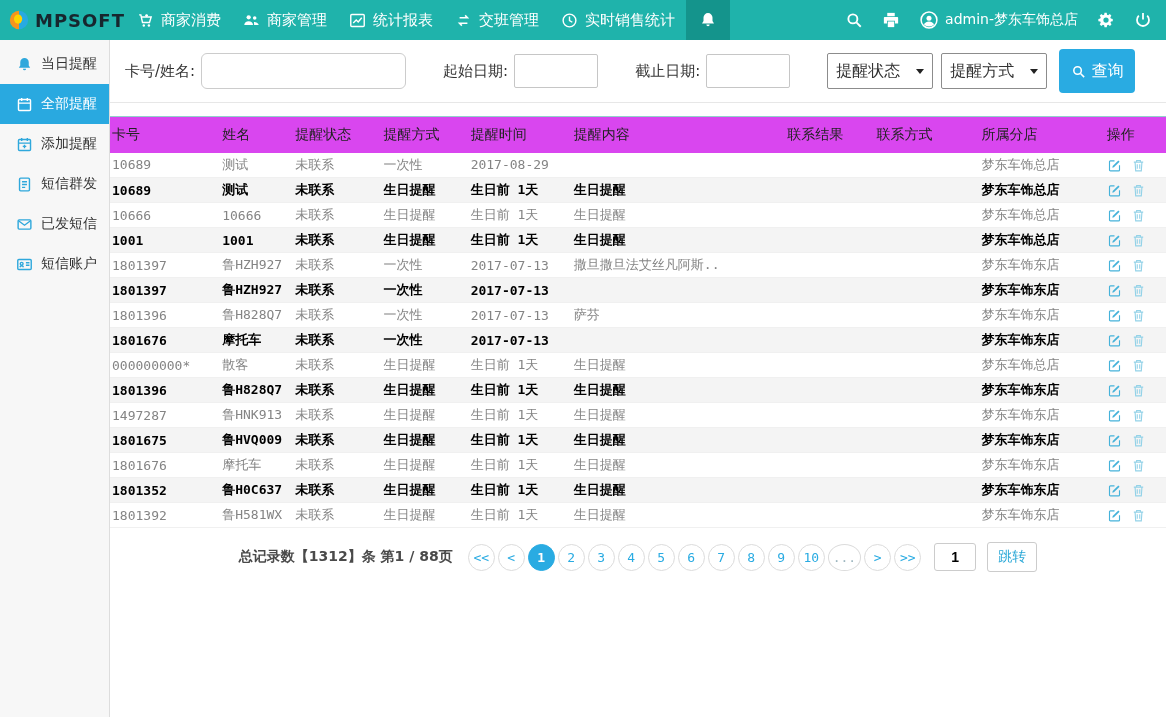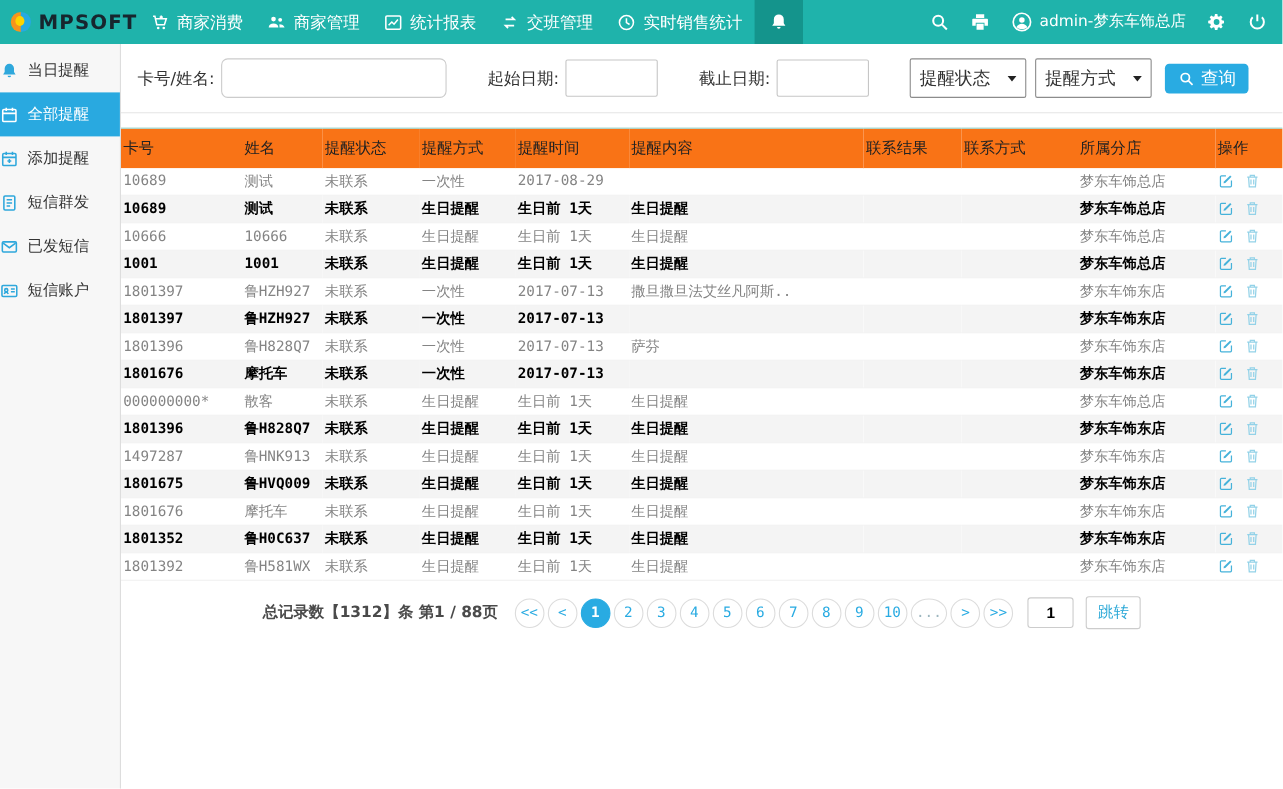--- a/index.html
+++ b/index.html
@@ -19,41 +19,41 @@
   .nav-bell{width:44px;height:100%;background:#14948c;display:flex;align-items:center;justify-content:center;cursor:pointer}
   .nav-bell .icon{width:18px;height:18px}
   .nav-right{margin-left:auto;display:flex;align-items:center;gap:19px;padding-right:14px}
   .nav-right .icon{width:18px;height:18px;cursor:pointer}
   .nav-user{display:flex;align-items:center;gap:6px;cursor:pointer}
   .nav-user .icon{width:20px;height:20px}
   .nav-user-name{font-size:14px}
 
   
   .sidebar{position:absolute;top:40px;left:0;width:110px;bottom:0;background:#f7f7f7;border-right:1px solid #ddd;padding-top:4px}
-  .sidebar-item{height:40px;display:flex;align-items:center;gap:8px;padding-left:0;font-size:14px;color:#333;cursor:pointer}
+  .sidebar-item{height:40px;display:flex;align-items:center;gap:8px;padding-left:16px;font-size:14px;color:#333;cursor:pointer}
   .sidebar-item .icon{width:17px;height:17px;color:#2fa8dc}
   .sidebar-item.active{background:#29a9e0;color:#fff}
   .sidebar-item.active .icon{color:#fff}
 
   
   .main{position:absolute;top:40px;left:110px;right:0;bottom:0;background:#fff}
 
   
   .filterbar{height:63px;display:flex;align-items:center;padding-left:15px;border-bottom:1px solid #e7e7e7;background:#fff}
   .f-label{font-size:15px;color:#333;margin-right:6px;white-space:nowrap}
   .input-name{width:205px;height:36px;border:1px solid #ccc;border-radius:6px;margin-right:37px;padding:0 10px;font-size:14px;outline:none}
   .input-date{width:84px;height:34px;border:1px solid #c6c6c6;border-radius:2px;margin-right:37px;padding:0 6px;font-size:14px;outline:none}
   .select{width:106px;height:36px;border:1px solid #8c8c8c;border-radius:2px;display:flex;align-items:center;justify-content:space-between;padding:0 8px;font-size:16px;color:#333;margin-right:8px;background:#fff;cursor:pointer}
   .caret{width:0;height:0;border-left:4px solid transparent;border-right:4px solid transparent;border-top:5px solid #222}
-  .search-btn{width:76px;height:27px;background:#29abe2;border:none;border-radius:4px;color:#fff;font-size:16px;display:flex;align-items:center;justify-content:center;gap:6px;margin-left:4px;cursor:pointer}
+  .search-btn{width:76px;height:44px;background:#29abe2;border:none;border-radius:4px;color:#fff;font-size:16px;display:flex;align-items:center;justify-content:center;gap:6px;margin-left:4px;cursor:pointer}
   .search-btn .icon{width:15px;height:15px}
 
   
   table{width:100%;border-collapse:collapse;table-layout:fixed;margin-top:13px}
-  thead th{background:#f97316;height:36px;font-size:14px;color:#222;text-align:left;font-weight:normal;padding-left:2px;border-top:1px solid #92d1ca;white-space:nowrap}
+  thead th{background:#d946ef;height:36px;font-size:14px;color:#222;text-align:left;font-weight:normal;padding-left:2px;border-top:1px solid #92d1ca;white-space:nowrap}
   tbody td{height:25px;font-size:13px;padding-left:2px;border-bottom:1px solid #f0f0f0;white-space:nowrap;overflow:hidden;font-family:"DejaVu Sans Mono","DejaVu Sans",sans-serif}
   tr.normal td{color:#848484;background:#fff}
   tr.bold td{color:#000;font-weight:bold;background:#f4f4f4}
   .op{width:15px;height:15px;display:inline-flex;cursor:pointer;vertical-align:middle}
   .op svg{width:100%;height:100%}
   .op.edit{color:#45b2da;margin-right:9px}
   .op.trash{color:#93d2e8}
 
   
   .pagination{display:flex;align-items:center;justify-content:center;margin-top:14px;gap:3px}

